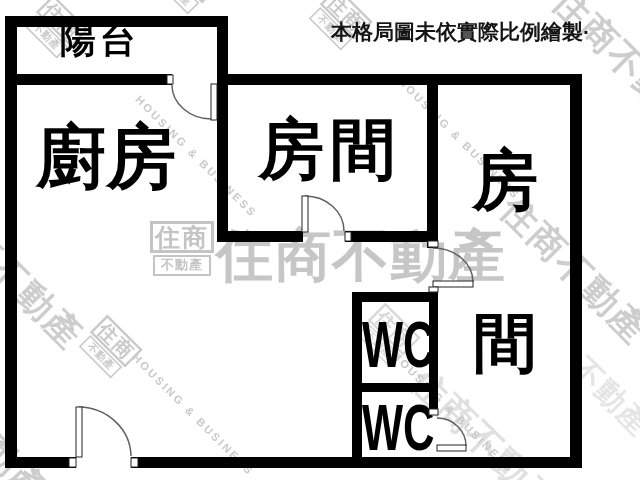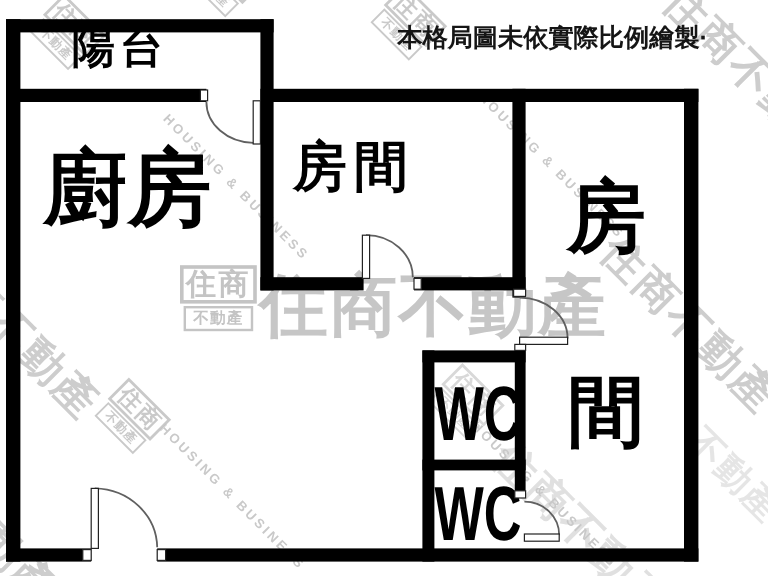--- a/index.html
+++ b/index.html
@@ -83,21 +83,21 @@
   <div class="wall" style="left:427px;top:74px;width:11px;height:174px"></div>
   <div class="wall" style="left:352px;top:292px;width:86px;height:10px"></div>
   <div class="wall" style="left:352px;top:292px;width:10px;height:176px"></div>
   <div class="wall" style="left:352px;top:383px;width:86px;height:9px"></div>
   <div class="wall" style="left:429px;top:292px;width:9px;height:122px"></div>
   <div class="wall" style="left:5px;top:457px;width:71px;height:11px"></div>
   <div class="wall" style="left:131px;top:457px;width:451px;height:11px"></div>
 
   <div class="label" style="left:60px;top:22px;font-size:36px;letter-spacing:4px">陽台</div>
   <div class="label" style="left:36px;top:122px;font-size:70px">廚房</div>
-  <div class="label" style="left:244px;top:116px;font-size:45px;letter-spacing:6px">房間</div>
+  <div class="label" style="left:258px;top:116px;font-size:66px;letter-spacing:6px">房間</div>
   <div class="label" style="left:472px;top:147px;font-size:66px">房</div>
   <div class="label" style="left:473px;top:311px;font-size:64px">間</div>
   <div class="label wc-label" style="left:362px;top:313px;font-size:64px">WC</div>
   <div class="label wc-label" style="left:362px;top:396px;font-size:64px">WC</div>
 
   <svg id="doors" width="640" height="480">
 
     <path d="M 172 85 A 40 34 0 0 0 211 119" fill="none" stroke="#606060" stroke-width="1.5"></path>
     <path d="M 305 196 A 39 35 0 0 1 344 231" fill="none" stroke="#606060" stroke-width="1.5"></path>
     <path d="M 433 248 A 40 34 0 0 1 473 282" fill="none" stroke="#606060" stroke-width="1.5"></path>

